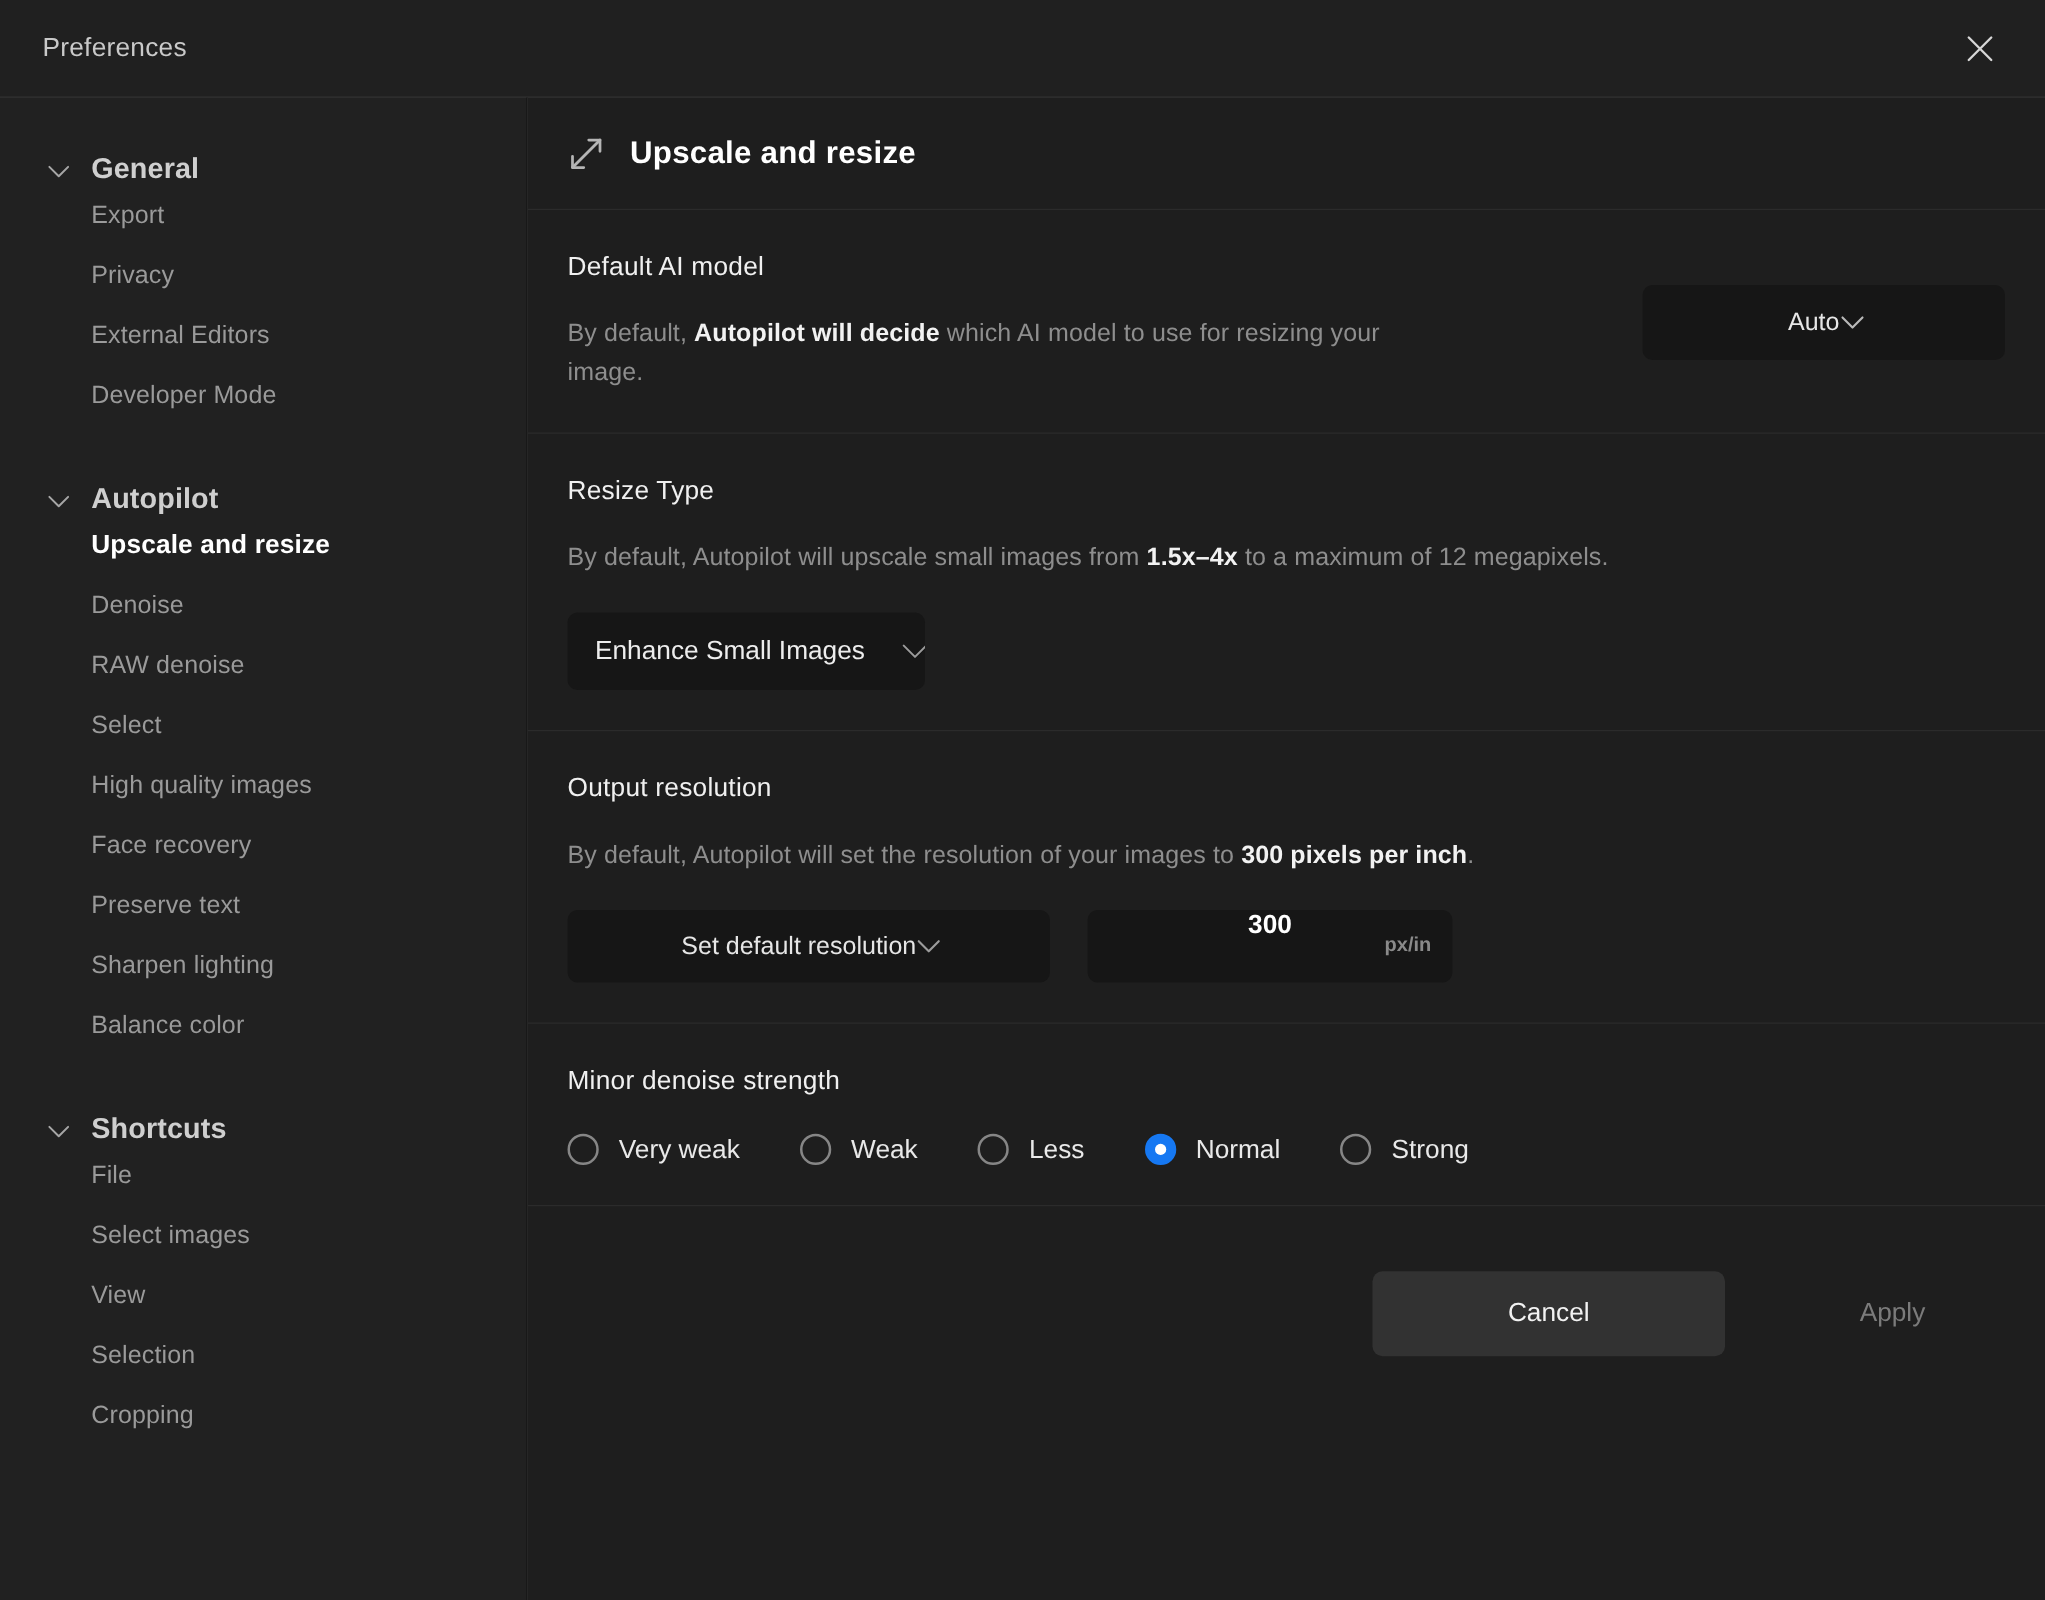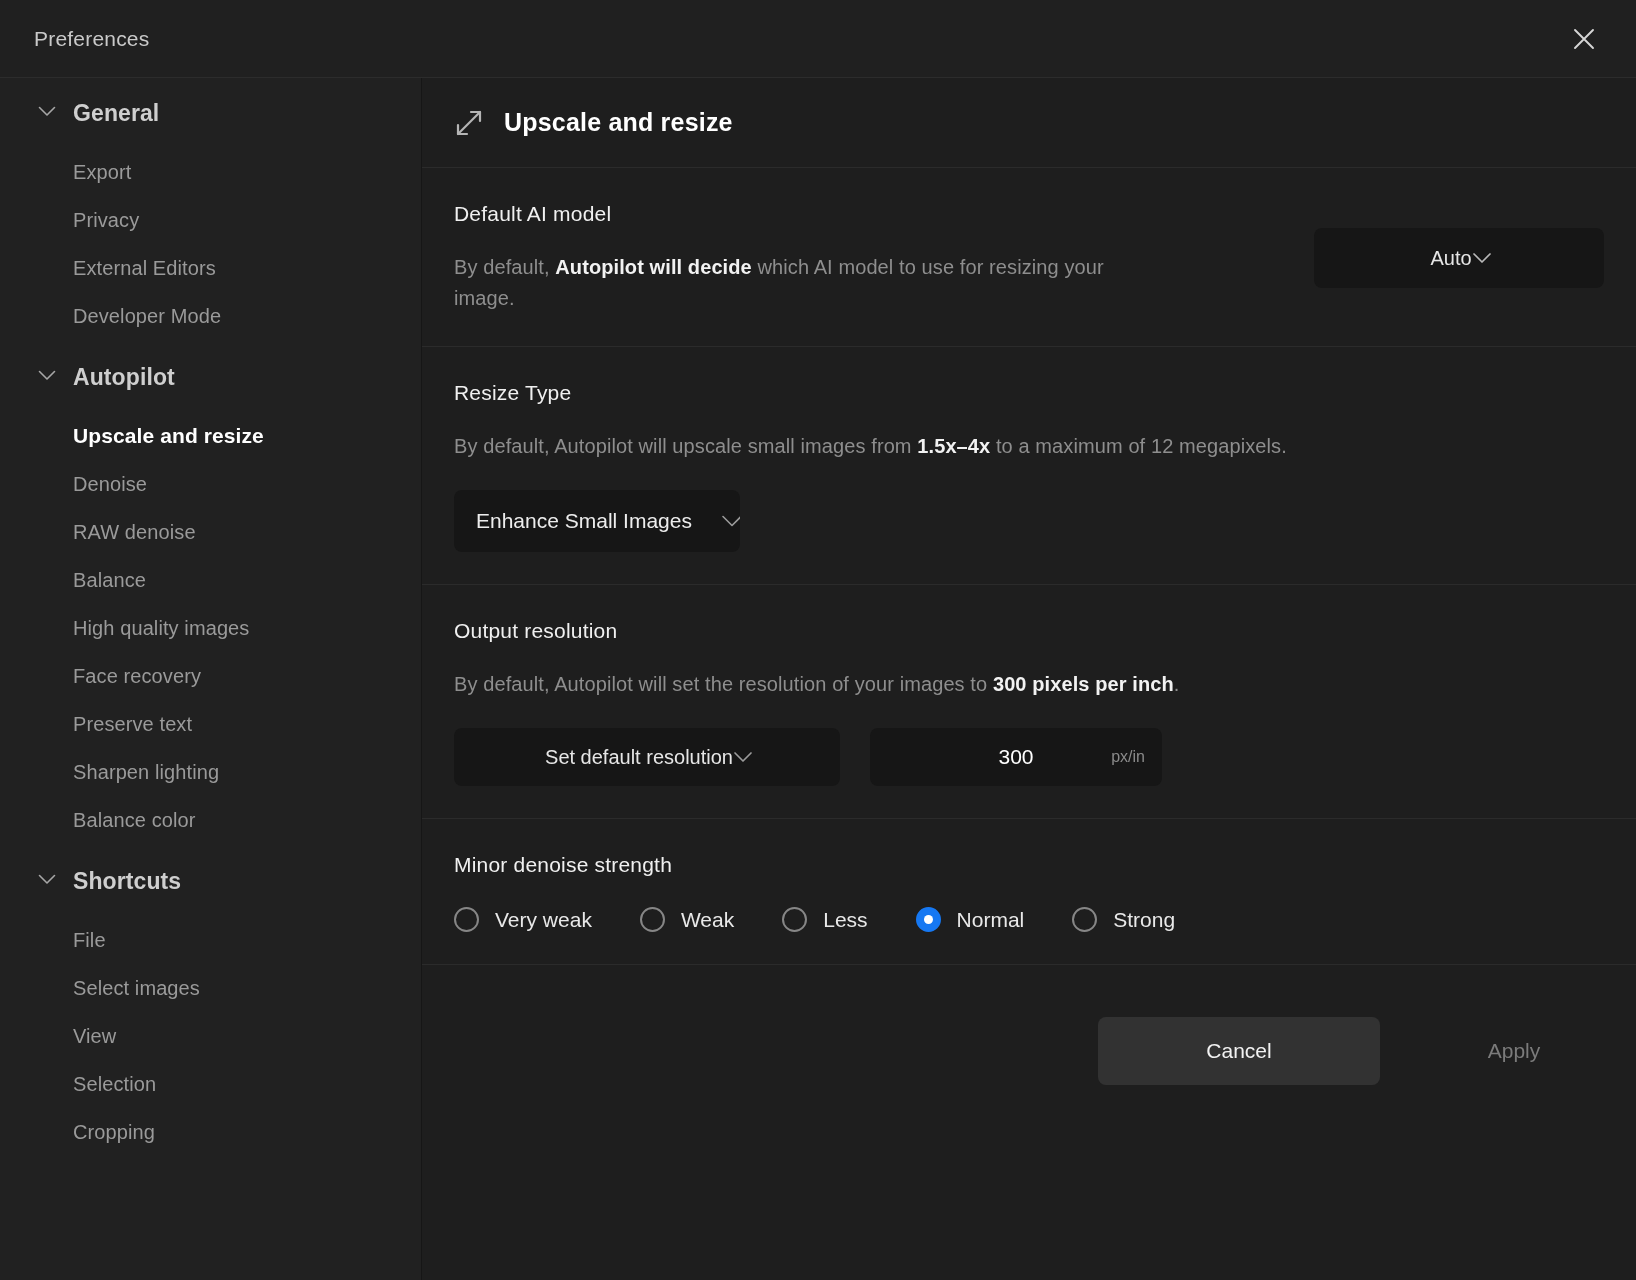--- a/index.html
+++ b/index.html
@@ -67,21 +67,21 @@
     min-width: 422px;
     background: #212121;
     border-right: 1px solid #161616;
     padding-top: 22px;
     box-sizing: border-box;
     overflow: hidden;
   }
   .nav-group { margin-bottom: 4px; }
   .group-header {
     display: flex;
-    align-items: flex-start;
+    align-items: flex-end;
     height: 48px;
     padding-left: 36px;
     cursor: pointer;
   }
   .group-chevron {
     width: 22px;
     height: 22px;
     margin-right: 15px;
     flex: none;
     display: flex;
@@ -235,25 +235,25 @@
     height: 58px;
     margin: 0;
   }
   .num-field {
     width: 292px;
     min-width: 292px;
     height: 58px;
     background: #161616;
     border-radius: 8px;
     display: flex;
-    align-items: center;
     justify-content: center;
     position: relative;
     box-sizing: border-box;
     cursor: text;
+    font-weight: bold;
   }
   .num-value {
     font-size: 21px;
     color: #ffffff;
     text-align: center;
   }
   .num-unit {
     position: absolute;
     right: 17px;
     top: 50%;
@@ -390,21 +390,21 @@
         <div class="nav-item active">
           <span>Upscale and resize</span>
         </div>
         <div class="nav-item">
           <span>Denoise</span>
         </div>
         <div class="nav-item">
           <span>RAW denoise</span>
         </div>
         <div class="nav-item">
-          <span>Balance</span>
+          <span>Select</span>
         </div>
         <div class="nav-item">
           <span>High quality images</span>
         </div>
         <div class="nav-item">
           <span>Face recovery</span>
         </div>
         <div class="nav-item">
           <span>Preserve text</span>
         </div>

